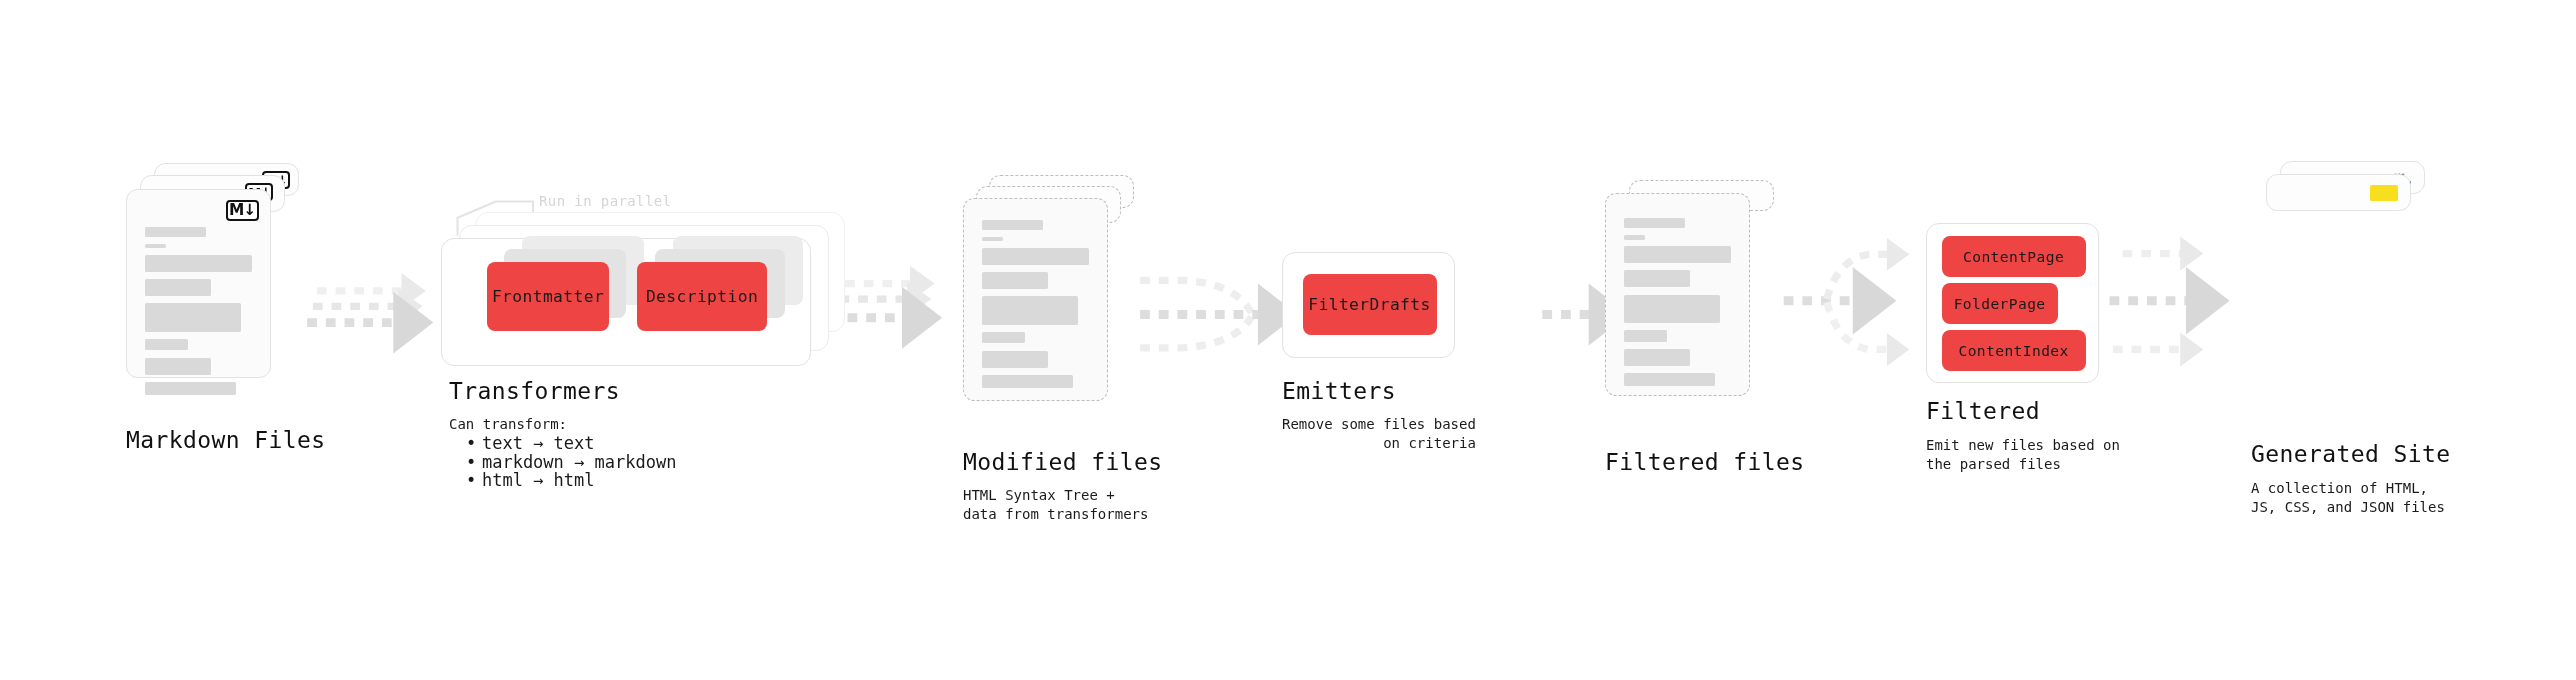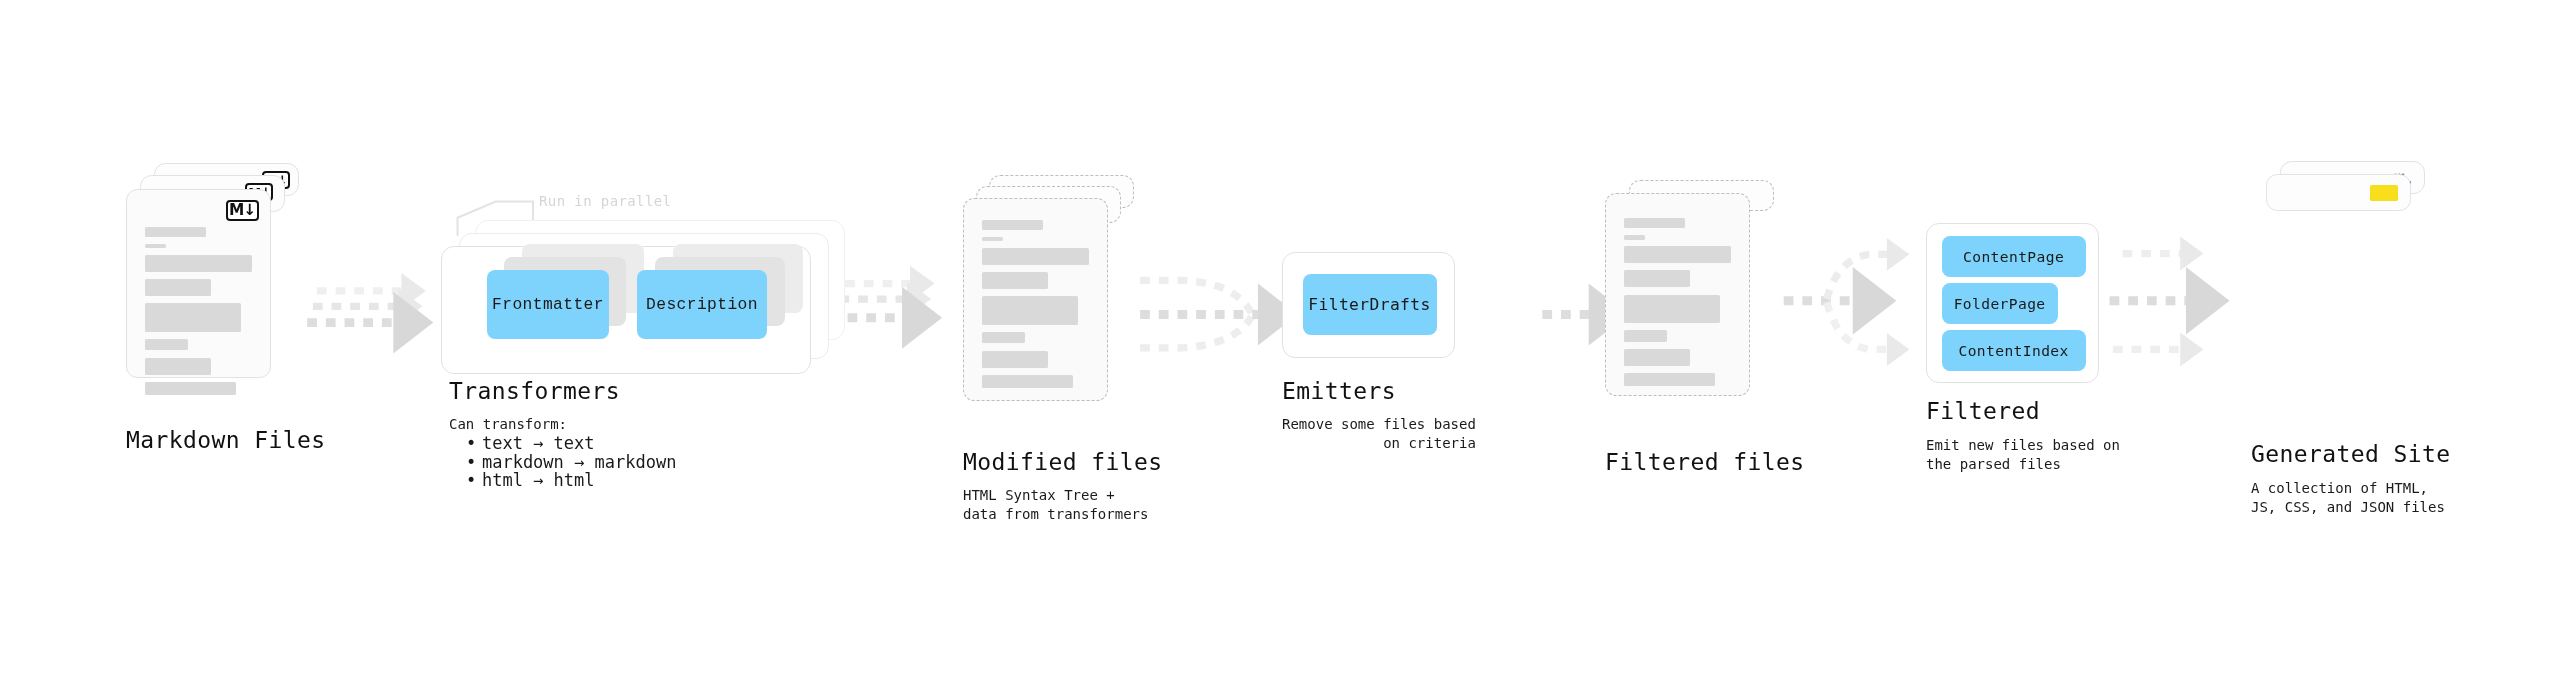--- a/index.html
+++ b/index.html
@@ -67,21 +67,21 @@
   }
 
   
   .pbox{
     position:absolute;
     border:1.6px solid #e2e2e2;border-radius:13px;
     background:#ffffff;box-sizing:border-box;
   }
   .chip{
     position:absolute;
-    background:#7dd3fc;border-radius:8.1px;
+    background:#ef4444;border-radius:8.1px;
     display:flex;align-items:center;justify-content:center;
     font-size:16.3px;color:#1a1a1a;letter-spacing:0.4px;
     box-sizing:border-box;white-space:nowrap;
   }
 
   
   .title{
     position:absolute;font-size:23px;letter-spacing:0.4px;color:#111;white-space:nowrap;
   }
   .sub{
@@ -225,21 +225,21 @@
         <div class="bar" style="width:40%;height:11.4px;"></div>
         <div class="bar" style="width:62%;height:17px;"></div>
         <div class="bar" style="width:85%;height:13px;"></div>
       </div>
     </div>
   </div>
   <div class="title" style="left:126px;top:427px;">Markdown Files</div>
 
   <div class="note" style="left:539px;top:193px;">Run in parallel</div>
 
-  <div style="position:absolute;left:441px;top:220px;width:406px;height:154px;font-family:Liberation Mono, monospace;">
+  <div style="position:absolute;left:441px;top:212px;width:406px;height:154px;">
     <div class="pbox" style="left:34px;top:0;width:370px;height:120px;border-color:#f1f1f1;"></div>
     <div class="pbox" style="left:18px;top:13px;width:370px;height:126px;border-color:#ececec;"></div>
     <div class="pbox" style="left:0;top:26px;width:370px;height:128px;border-color:#e2e2e2;"></div>
 
     <div class="chip" style="left:81px;top:24.4px;width:122px;height:69px;background:#ececec;"></div>
     <div class="chip" style="left:232px;top:24.4px;width:130px;height:69px;background:#ececec;"></div>
     <div class="chip" style="left:63px;top:37px;width:122px;height:69px;background:#e3e3e3;"></div>
     <div class="chip" style="left:214px;top:37px;width:130px;height:69px;background:#e3e3e3;"></div>
 
     <div class="chip" style="left:46px;top:50px;width:122px;height:69px;">

